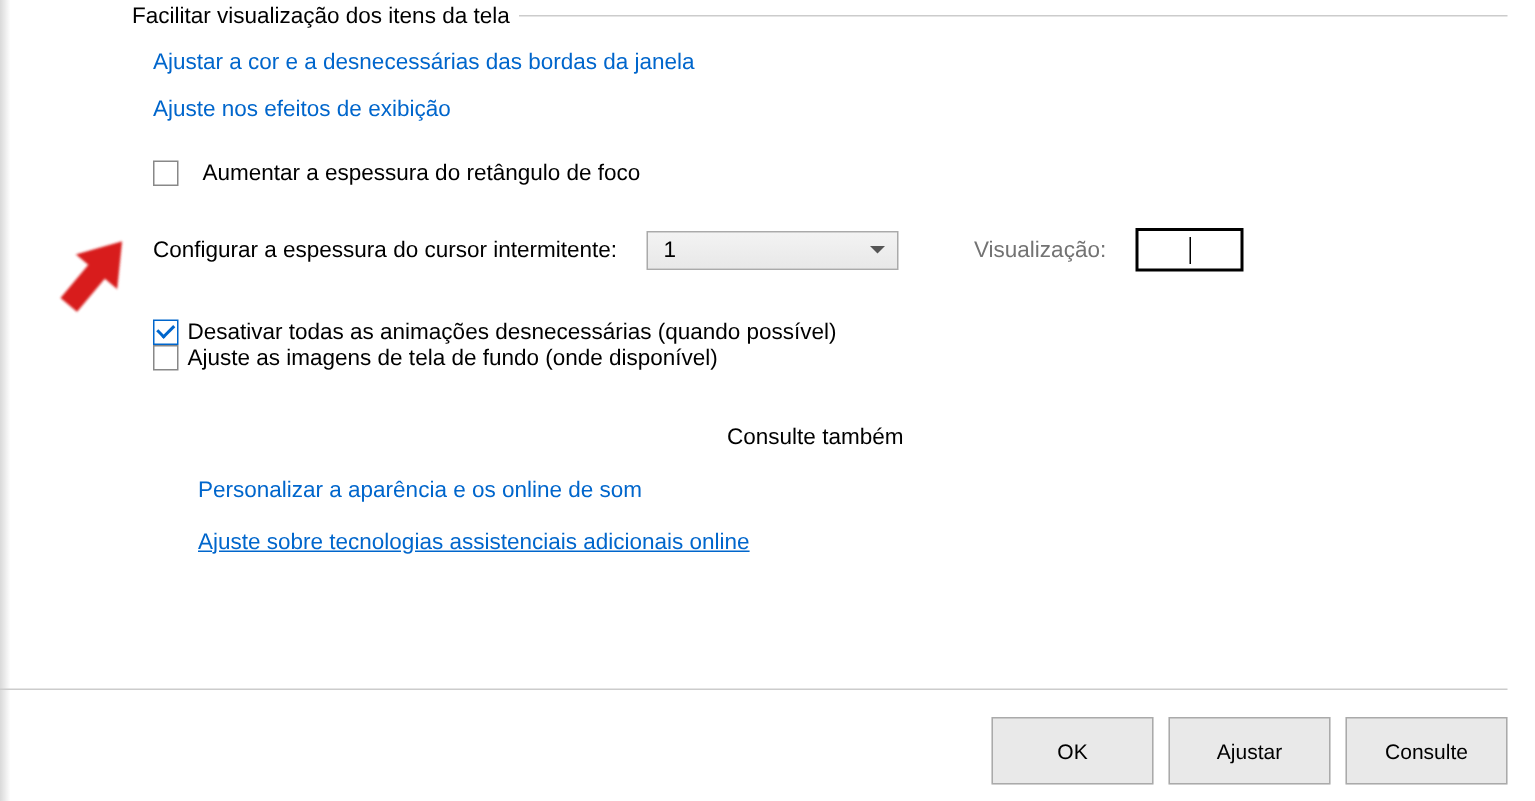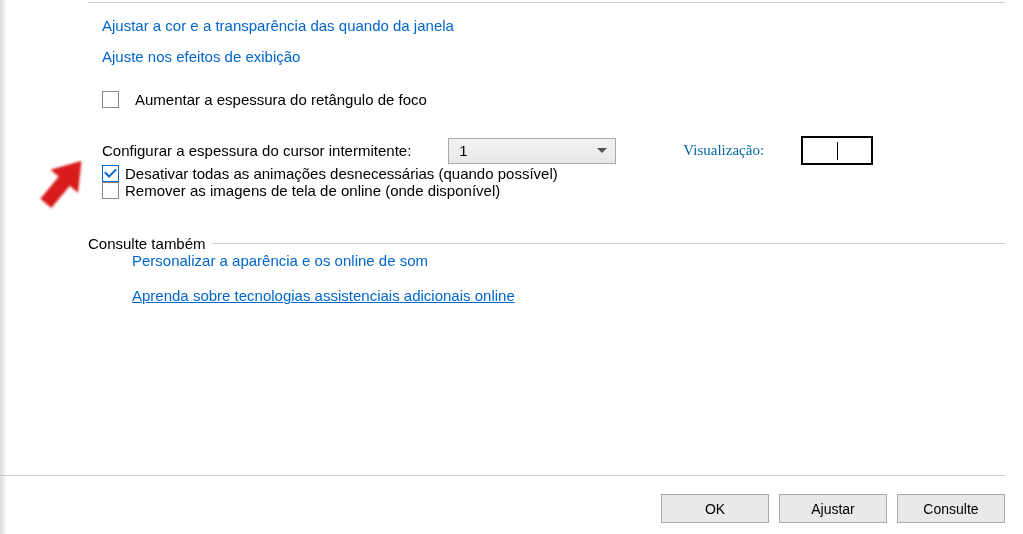--- a/index.html
+++ b/index.html
@@ -84,21 +84,22 @@
       border: solid #0066cc;
       border-width: 0 2px 2px 0;
       transform: rotate(45deg);
     }
     .checkbox-label {
       color: #000;
     }
     .cursor-row {
       display: flex;
       align-items: center;
-      gap: 37px;
+      gap: 20px;
+      margin-bottom: 32px;
     }
     .cursor-label {
       color: #000;
     }
     .dropdown {
       width: 168px;
       height: 26px;
       border: 1px solid #aaa;
       background: linear-gradient(#f3f3f3, #e8e8e8);
       display: flex;
@@ -111,42 +112,42 @@
       color: #000;
     }
     .chevron {
       width: 0;
       height: 0;
       border-left: 5px solid transparent;
       border-right: 5px solid transparent;
       border-top: 5px solid #555;
     }
     .preview-label {
-      color: #0369a1;
-      font-family: Liberation Serif, serif;
+      color: #737373;
     }
     .preview-box {
       width: 72px;
       height: 29px;
       border: 2px solid #000;
       background: #fff;
       display: flex;
       align-items: center;
       justify-content: center;
     }
     .preview-cursor {
       width: 1px;
       height: 18px;
       background: #000;
     }
     .fieldset2 {
       margin-top: 24px;
     }
     .fieldset2 .legend-row {
-      margin-bottom: 0;
+      margin-bottom: 18px;
+      flex-direction: column;
     }
     .fieldset2 .inner {
       padding-left: 114px;
     }
     .fieldset2 .link-row {
       margin-bottom: 18px;
     }
     .red-arrow {
       position: absolute;
       left: 26px;
@@ -161,21 +162,21 @@
       left: 0;
       border-top: 1px solid #ccc;
       padding-top: 18px;
       display: flex;
       justify-content: flex-end;
       gap: 10px;
       padding-right: 0;
     }
     .btn {
       min-width: 108px;
-      height: 29px;
+      height: 45px;
       border: 1px solid #aaa;
       background: #e9e9e9;
       color: #000;
       font-family: inherit;
       font-size: 14px;
       cursor: pointer;
       padding: 0 14px;
     }
     .left-shadow {
       position: absolute;
@@ -189,26 +190,27 @@
   </style>
 </head>
 <body>
 
 <div class="left-shadow"></div>
 
 <div class="content-area">
 
   <div class="fieldset">
     <div class="legend-row">
+      <span class="legend-text">Facilitar visualização dos itens da tela</span>
       <div class="legend-line"></div>
     </div>
     <div class="inner">
 
       <div class="link-row">
-        <a class="link">Ajustar a cor e a transparência das quando da janela</a>
+        <a class="link">Ajustar a cor e a desnecessárias das bordas da janela</a>
       </div>
       <div class="link-row" style="margin-bottom:26px;">
         <a class="link">Ajuste nos efeitos de exibição</a>
       </div>
 
       <div class="checkbox-row" style="margin-bottom:28px;gap:16px;">
         <div class="checkbox-box"></div>
         <span class="checkbox-label">Aumentar a espessura do retângulo de foco</span>
       </div>
 
@@ -224,37 +226,37 @@
         </div>
       </div>
 
       <div class="checkbox-row">
         <div class="checkbox-box checked"></div>
         <span class="checkbox-label">Desativar todas as animações desnecessárias (quando possível)</span>
       </div>
 
       <div class="checkbox-row" style="margin-bottom:0;">
         <div class="checkbox-box"></div>
-        <span class="checkbox-label">Remover as imagens de tela de online (onde disponível)</span>
+        <span class="checkbox-label">Ajuste as imagens de tela de fundo (onde disponível)</span>
       </div>
 
     </div>
   </div>
 
   <div class="fieldset fieldset2">
     <div class="legend-row">
       <span class="legend-text">Consulte também</span>
       <div class="legend-line"></div>
     </div>
     <div class="inner">
       <div class="link-row">
         <a class="link">Personalizar a aparência e os online de som</a>
       </div>
       <div class="link-row">
-        <a class="link underline">Aprenda sobre tecnologias assistenciais adicionais online</a>
+        <a class="link underline">Ajuste sobre tecnologias assistenciais adicionais online</a>
       </div>
     </div>
   </div>
 
   <svg class="red-arrow" viewBox="0 0 100 100">
     <defs>
       <filter id="blur" x="-20%" y="-20%" width="140%" height="140%">
         <feGaussianBlur stdDeviation="1.2"></feGaussianBlur>
       </filter>
     </defs>

